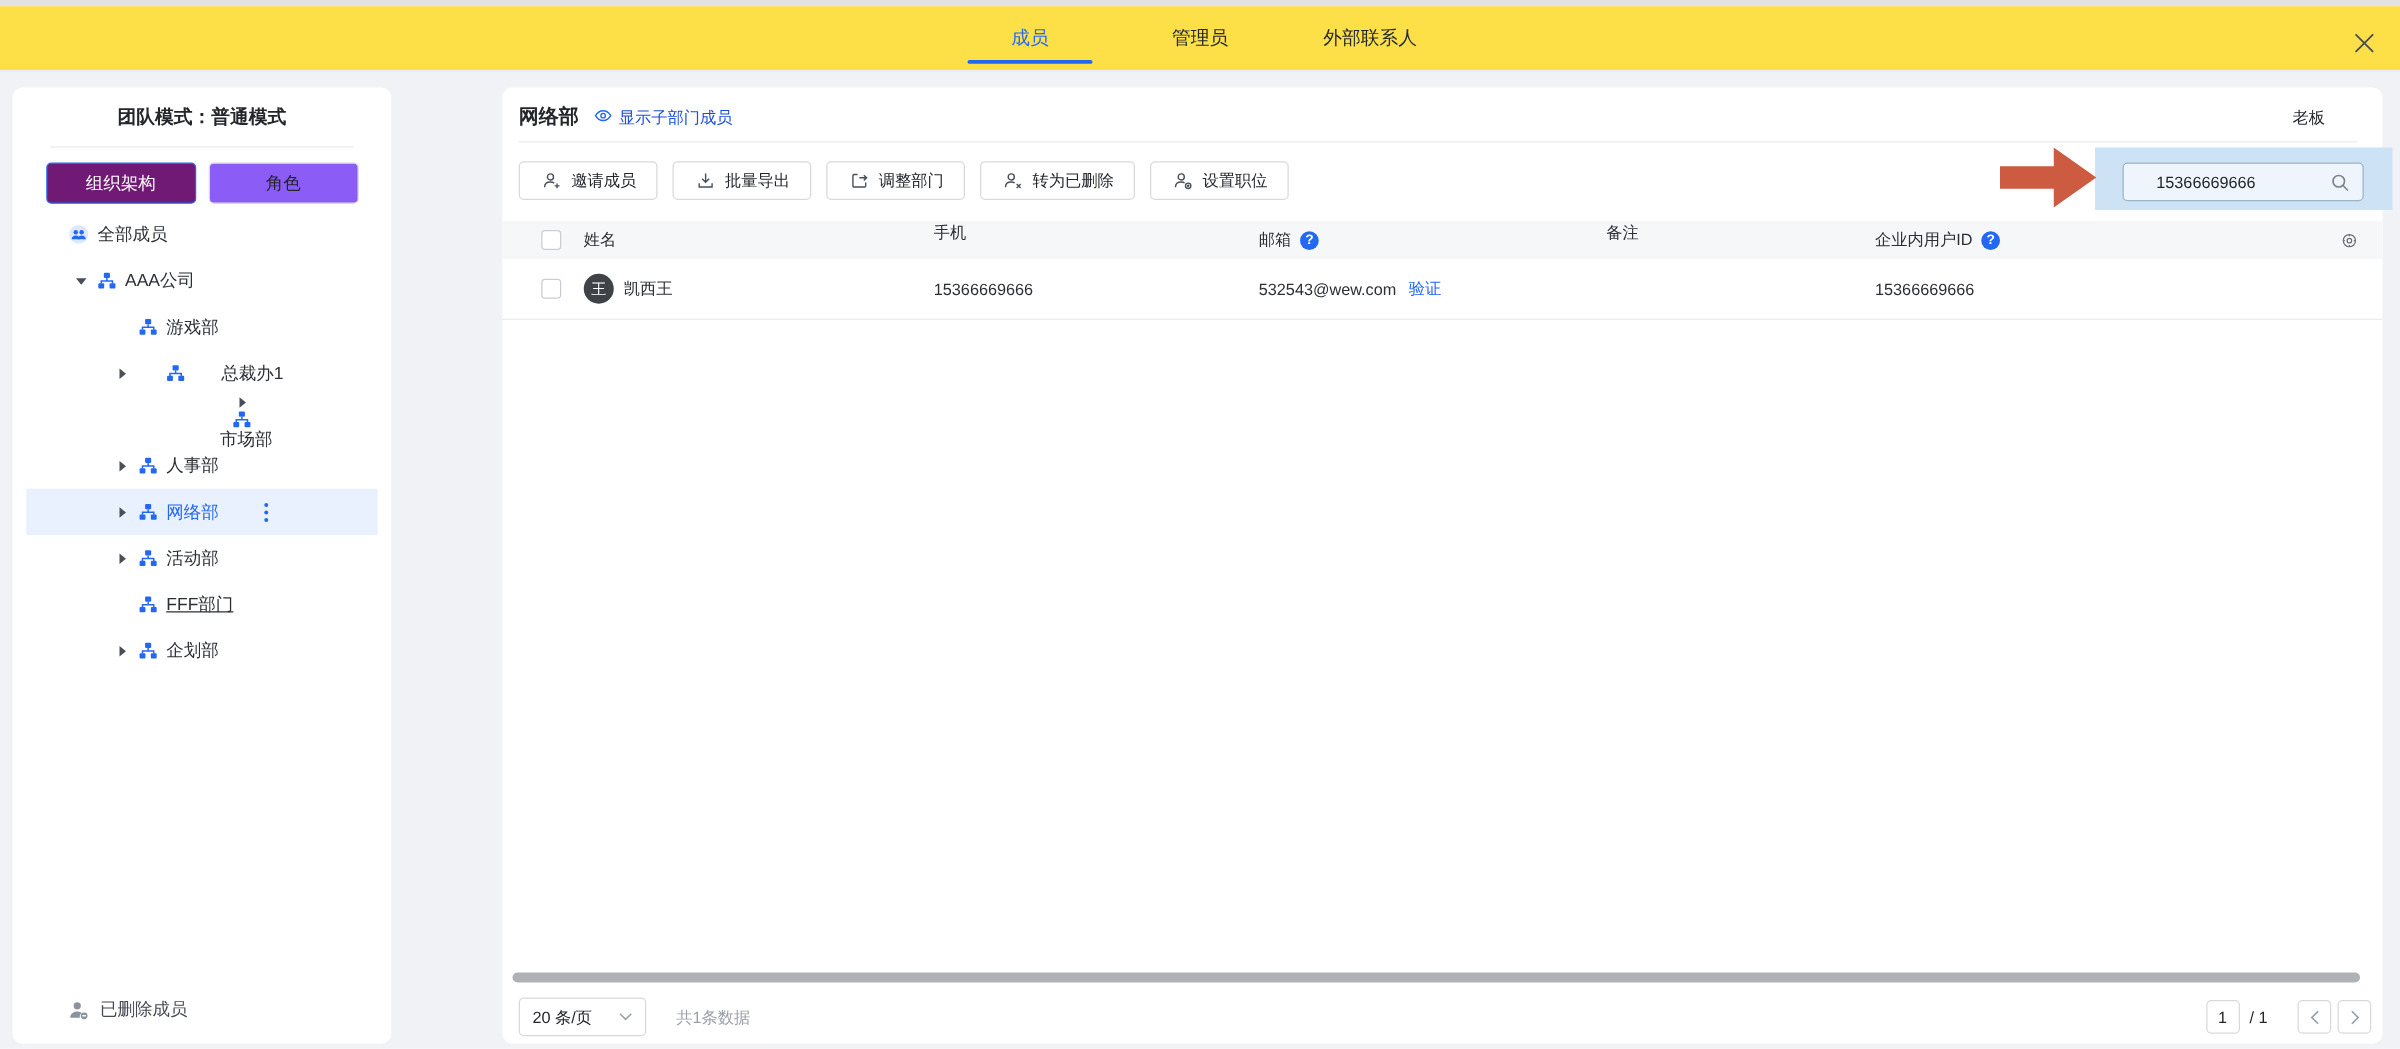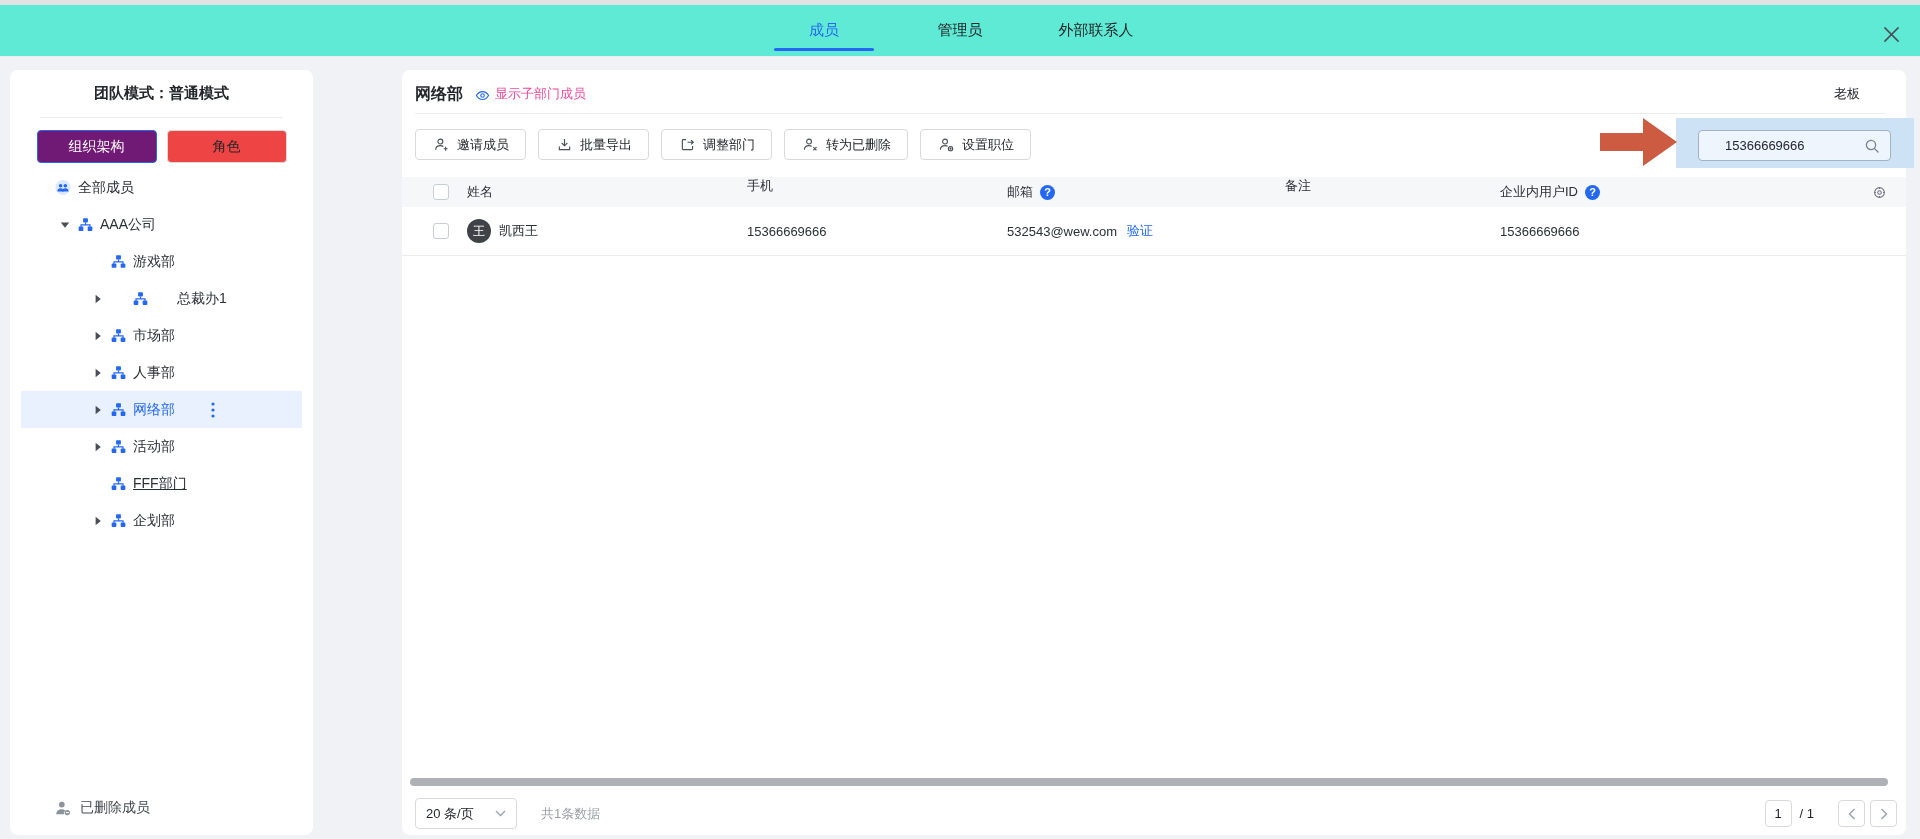--- a/index.html
+++ b/index.html
@@ -1,42 +1,42 @@
 <!DOCTYPE html>
 <html><head>
 <meta charset="utf-8">
 <style>
 *{margin:0;padding:0;box-sizing:border-box}
 body{width:1920px;height:839px;font-family:"Liberation Sans",sans-serif;background:#f0f2f6;overflow:hidden;position:relative;font-size:14px;color:#2b2f36}
 .topstrip{position:absolute;top:0;left:0;width:100%;height:5px;background:#e2e2e2}
-.header{position:absolute;top:5px;left:0;width:100%;height:52px;background:#5eead4;border-bottom:1px solid #edeff2}
+.header{position:absolute;top:5px;left:0;width:100%;height:52px;background:#fde047;border-bottom:1px solid #edeff2}
 .tabs{display:flex;justify-content:center;gap:36px;height:100%}
 .tab{min-width:100px;text-align:center;font-size:15px;color:#23262b;padding-top:16px;position:relative;cursor:pointer}
 .tab.active{color:#2468f2}
 .tab.active::after{content:"";position:absolute;left:0;right:0;bottom:5px;height:3px;background:#2468f2;border-radius:1.5px}
 .close-btn{position:absolute;right:20px;top:21px;width:17px;height:17px;cursor:pointer}
 .card{position:absolute;top:70px;height:765px;background:#fff;border-radius:8px}
 .sidebar{left:10px;width:303px}
 .main{left:402px;width:1504px}
 .side-title{margin-top:14px;text-align:center;font-size:15px;font-weight:bold;color:#23262b}
 .side-div{margin:14px 30px 0;border-top:1px solid #ebedf0;height:0}
 .mode-btns{display:flex;justify-content:center;gap:10px;margin-top:12px}
-.mode-btn{width:120px;height:33px;line-height:31px;text-align:center;font-size:14px;border-radius:4px;border:1px solid #d9d9d9;background:#ef4444;color:#23262b;cursor:pointer}
+.mode-btn{width:120px;height:33px;line-height:31px;text-align:center;font-size:14px;border-radius:4px;border:1px solid #d9d9d9;background:#8b5cf6;color:#23262b;cursor:pointer}
 .mode-btn.active{background:#701a75;border-color:#2468f2;color:#fff}
 .tree{margin-top:6px}
 .tree-row{height:37px;display:flex;align-items:center;margin:0 11px;font-size:14px;color:#2b2f36;cursor:pointer}
 .tree-row.selected{background:#e8f1fd;color:#2468f2}
 .caret{width:12px;margin-right:6px;display:inline-flex;justify-content:center;align-items:center;flex:none}
 .ticon{width:16px;height:16px;margin-right:7px;flex:none;display:inline-flex;align-items:center;justify-content:center}
 .dots{margin-left:36px;display:inline-flex}
 .deleted{position:absolute;left:45px;bottom:18px;display:flex;align-items:center;color:#454a52;font-size:14px;cursor:pointer}
 .deleted .ticon{margin-right:9px}
 .main-title-row{display:flex;align-items:center;padding:14px 46px 0 13px}
 .dept-title{font-size:16px;font-weight:bold;color:#23262b;line-height:20px}
-.show-sub{display:flex;align-items:flex-end;margin-left:12px;color:#ec4899;font-size:13px;cursor:pointer}
+.show-sub{display:flex;align-items:flex-start;margin-left:12px;color:#1d4ed8;font-size:13px;cursor:pointer}
 .show-sub svg{margin-right:5px;display:block}
 .boss{margin-left:auto;font-size:13px;color:#23262b;cursor:pointer}
 .main-div{margin:9px 20px 0 13px;border-top:1px solid #ebedf0}
 .toolbar{display:flex;gap:12px;padding:15px 0 0 13px}
 .tbtn{display:flex;align-items:center;gap:8px;height:31px;padding:0 16px 0 18px;border:1px solid #d9d9d9;border-radius:4px;background:#fff;font-size:13px;color:#23262b;cursor:pointer}
 .hl{position:absolute;left:1274px;top:48px;width:238px;height:50px;background:#cde2f5}
 .search-box{position:absolute;left:1296px;top:60px;width:193px;height:31px;border:1px solid #9fb3c4;border-radius:4px;background:#eef5fc;display:flex;align-items:center;padding:0 10px 0 26px;font-size:13px;color:#23262b}
 .search-box .val{flex:1}
 .arrow{position:absolute;left:1198px;top:47px;width:78px;height:50px}
 .table{margin-top:17px}
@@ -139,21 +139,21 @@
         <span class="ticon">
           <svg viewBox="0 0 16 16" width="15" height="15">
             <path d="M8 5.8v2.4M3.2 10.4V8.4h9.6v2" fill="none" stroke="#2468f2" stroke-width="1.3"></path>
             <rect x="5.4" y="1.2" width="5.2" height="4.6" rx="0.9" fill="#2468f2"></rect>
             <rect x="0.7" y="10.2" width="5" height="4.6" rx="0.9" fill="#2468f2"></rect>
             <rect x="10.3" y="10.2" width="5" height="4.6" rx="0.9" fill="#2468f2"></rect>
           </svg>
         </span>
         <span>总裁办1</span>
       </div>
-      <div class="tree-row" style="padding-left: 71px;">
+      <div class="tree-row" style="padding-left: 71px; flex-direction: column;">
         <span class="caret">
           <svg viewBox="0 0 10 10" width="10" height="10">
             <path d="M2.6 0.8v8.4L7.8 5z" fill="#4a4f57"></path>
           </svg>
         </span>
         <span class="ticon">
           <svg viewBox="0 0 16 16" width="15" height="15">
             <path d="M8 5.8v2.4M3.2 10.4V8.4h9.6v2" fill="none" stroke="#2468f2" stroke-width="1.3"></path>
             <rect x="5.4" y="1.2" width="5.2" height="4.6" rx="0.9" fill="#2468f2"></rect>
             <rect x="0.7" y="10.2" width="5" height="4.6" rx="0.9" fill="#2468f2"></rect>

